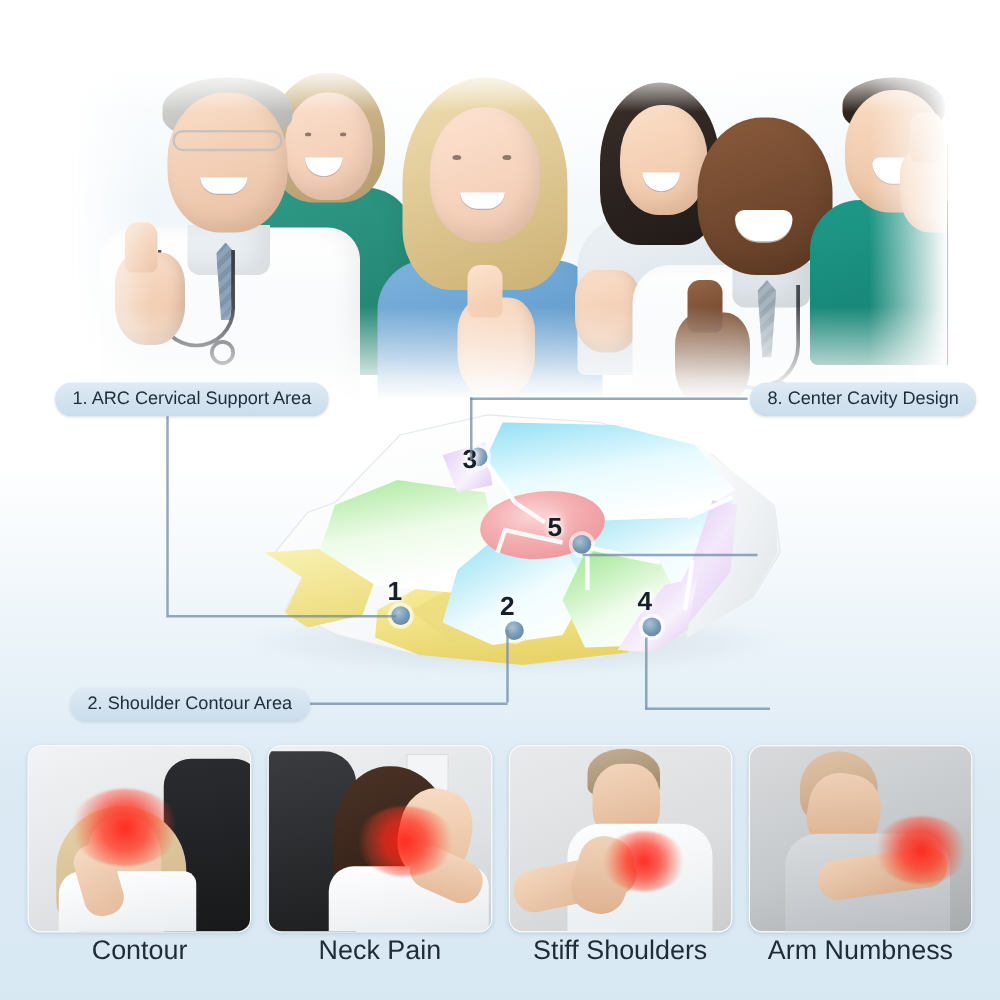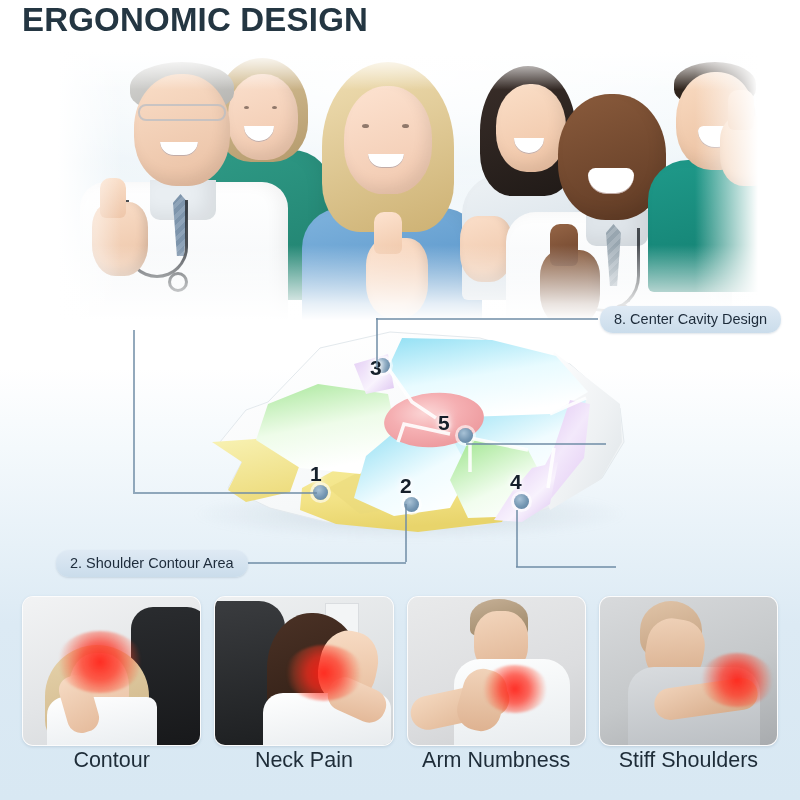--- a/index.html
+++ b/index.html
@@ -162,21 +162,20 @@
   .labels > div {
     flex: 1 1 0; text-align: center;
     font-size: 21.5px; color: #1e2c38; font-weight: 400;
   }
 </style>
 </head>
 <body>
 
 <div id="page">
 
-  <div class="headline">ERGONOMIC DESIGN</div>
 
   <div class="hero">
     <div class="hero-bg"></div>
 
     <div class="person" style="left:128px; top:6px; width:150px; height:240px;">
       <div class="body" style="left:6px; top:92px; width:140px; height:150px; background:linear-gradient(160deg,#2f9a86,#1f7f6d);"></div>
       <div class="hair" style="left:30px; top:0px; width:92px; height:104px; background:linear-gradient(160deg,#d9c49a,#b49a6c);"></div>
       <div class="head" style="left:42px; top:16px; width:70px; height:86px; background:linear-gradient(160deg,#fbe0cd,#efc6ab);"></div>
       <div class="eye" style="left:58px; top:48px;"></div>
       <div class="eye" style="left:86px; top:48px;"></div>
@@ -358,20 +357,21 @@
   <div class="line v" style="left:405px; top:504px; height:58px;"></div>
 
   <div class="line h" style="left:376px; top:318px; width:222px;"></div>
   <div class="line v" style="left:376px; top:318px; height:50px;"></div>
 
   <div class="line h" style="left:516px; top:566px; width:100px;"></div>
   <div class="line v" style="left:516px; top:510px; height:57px;"></div>
 
   <div class="line h" style="left:466px; top:443px; width:140px;"></div>
 
+  <div class="pill" style="left:44px; top:306px;">1. ARC Cervical Support Area</div>
   <div class="pill" style="left:56px; top:550px;">2. Shoulder Contour Area</div>
   <div class="pill" style="left:600px; top:306px;">8. Center Cavity Design</div>
 
   <div class="cards">
 
     <div class="card">
       <div class="card-scene" style="background:linear-gradient(160deg,#f2f3f4 0%,#e3e5e7 55%,#d4d7da 100%);">
         <div style="position:absolute; left:108px; top:10px; width:78px; height:140px; background:linear-gradient(170deg,#2a2c2f,#17181a); border-radius:22px 22px 0 0;"></div>
         <div style="position:absolute; left:22px; top:48px; width:104px; height:102px; background:linear-gradient(165deg,#e7d4ad,#cbb183); border-radius:50% 50% 26% 26%;"></div>
         <div style="position:absolute; left:46px; top:56px; width:60px; height:76px; background:linear-gradient(165deg,#f7dcc6,#e8bfa0); border-radius:44%;"></div>
@@ -412,17 +412,17 @@
         <div style="position:absolute; left:28px; top:70px; width:132px; height:82px; background:linear-gradient(170deg,#d9dcdf,#b9bdc1); border-radius:26px 26px 0 0;"></div>
         <div style="position:absolute; left:54px; top:86px; width:104px; height:32px; background:linear-gradient(165deg,#f0d2b9,#d5a987); border-radius:18px; transform:rotate(-8deg);"></div>
         <div class="pain-glow" style="left:100px; top:56px; width:74px; height:54px;"></div>
       </div>
     </div>
   </div>
 
   <div class="labels">
     <div>Contour</div>
     <div>Neck Pain</div>
+    <div>Stiff Shoulders</div>
     <div>Arm Numbness</div>
-    <div>Stiff Shoulders</div>
   </div>
 
 </div>
 
 </body></html>

